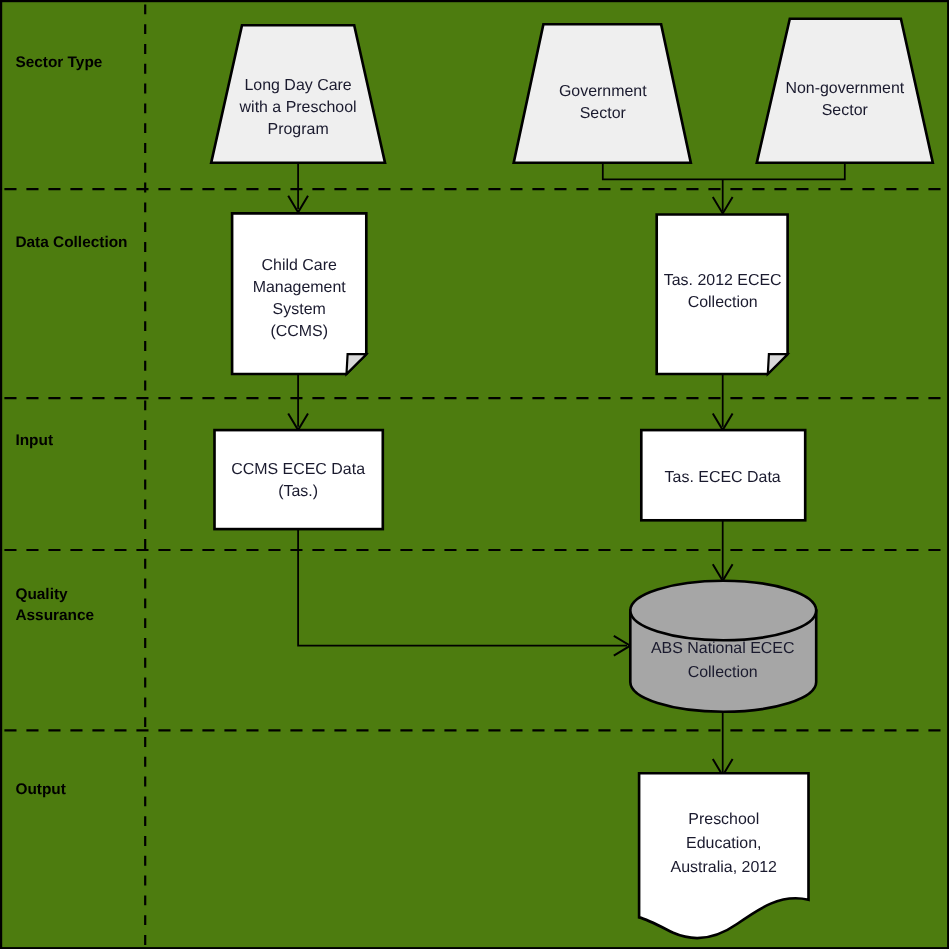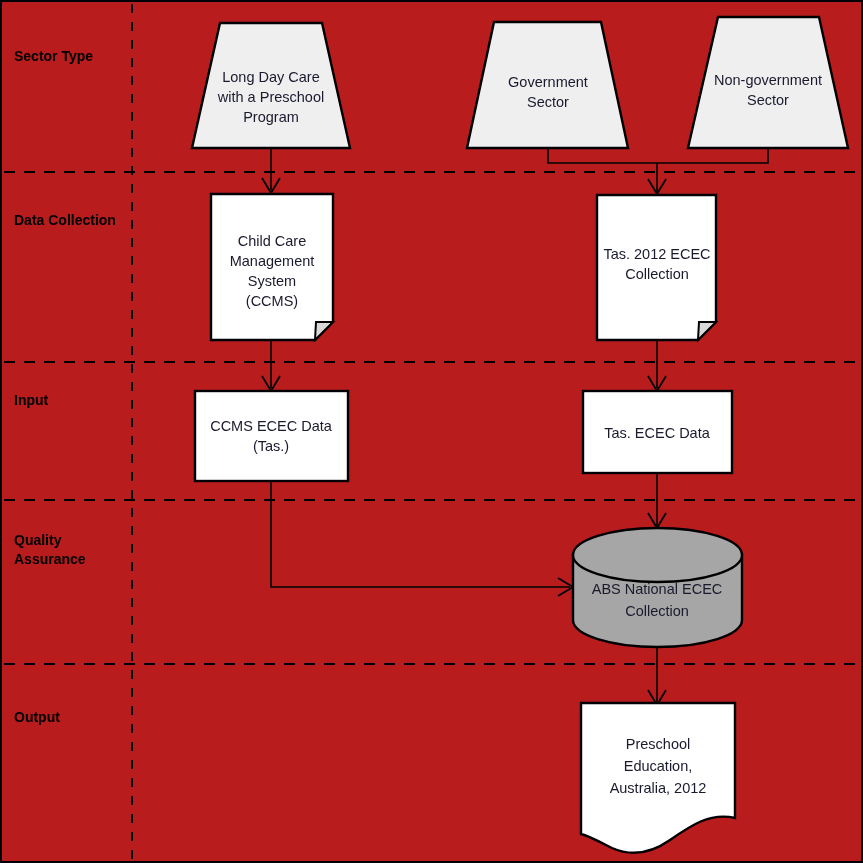--- a/index.html
+++ b/index.html
@@ -7,21 +7,21 @@
     padding: 0;
     background: #ffffff;
   }
   body {
     font-family: "Liberation Sans", sans-serif;
   }
   #page {
     position: relative;
     width: 863px;
     height: 863px;
-    background: #b91c1c;
+    background: #4d7c0f;
     overflow: hidden;
   }
   svg#diagram {
     display: block;
     width: 863px;
     height: 863px;
   }
   .node-label {
     font-family: "Liberation Sans", sans-serif;
     font-size: 14.5px;

